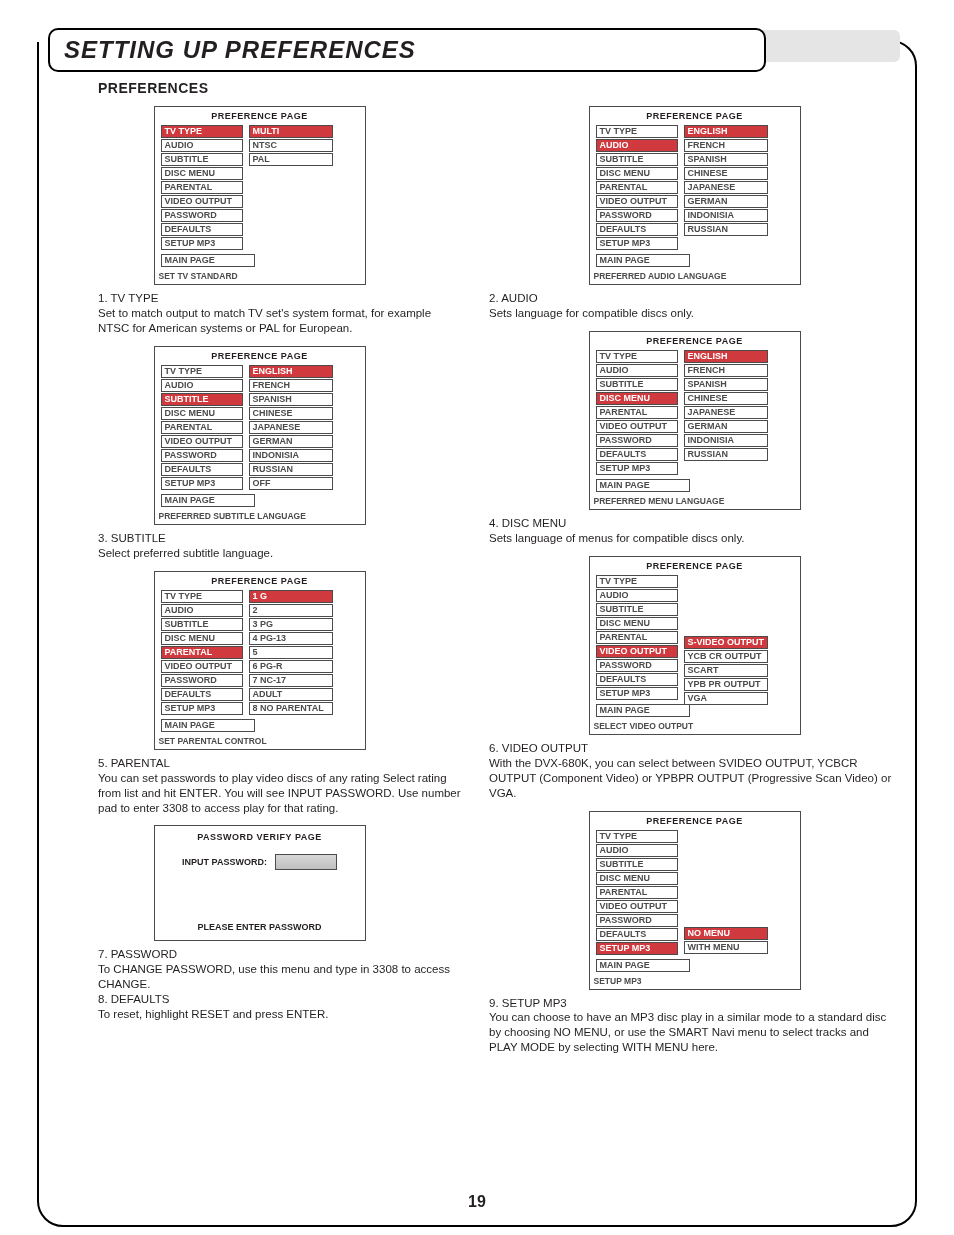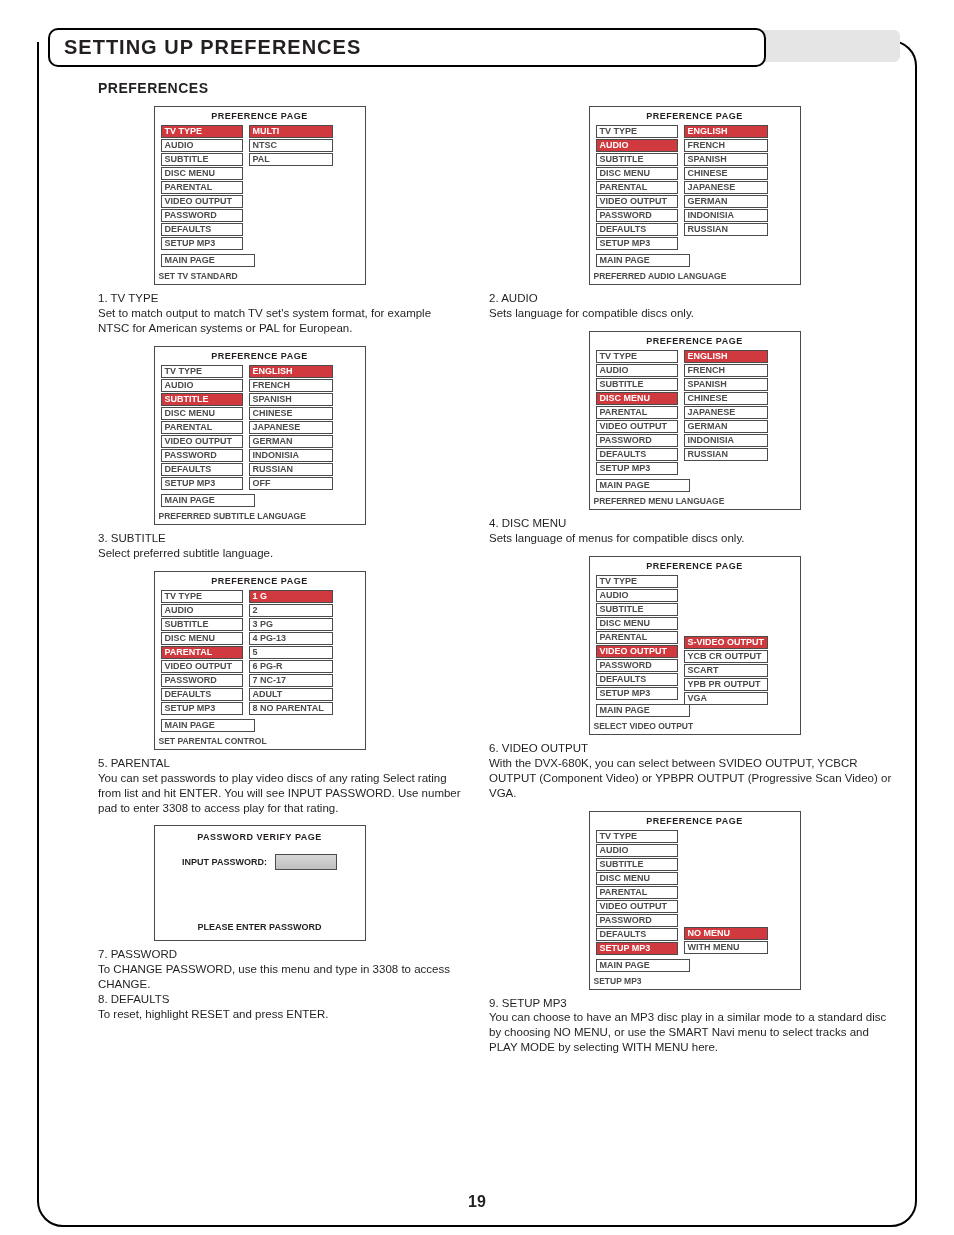--- a/index.html
+++ b/index.html
@@ -50,23 +50,24 @@
     position: absolute;
     background: #fff;
     border: 2px solid #000;
     border-radius: 10px;
     padding: 6px 20px 6px 14px;
     top: -2px;
     left: -6px;
     min-width: 680px;
   }
   .section-title {
-    font-size: 20px;
+    font-size: 24px;
     font-weight: 900;
     letter-spacing: 1px;
+    font-style: italic;
   }
   h2.pref-head {
     font-size: 14px;
     font-weight: 900;
     letter-spacing: 0.5px;
     margin: 18px 0 6px 44px;
   }
   .cols {
     display: flex;
     gap: 24px;

